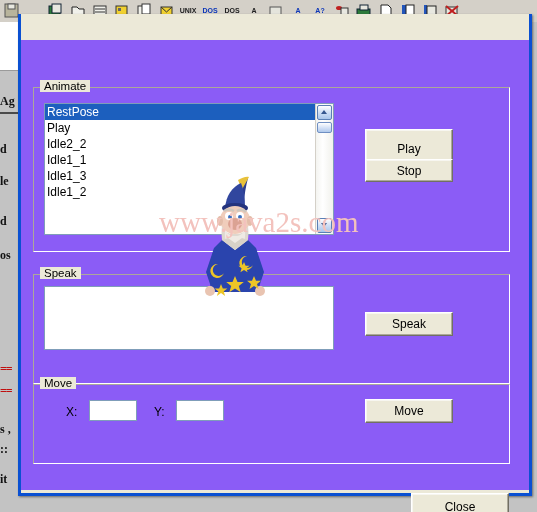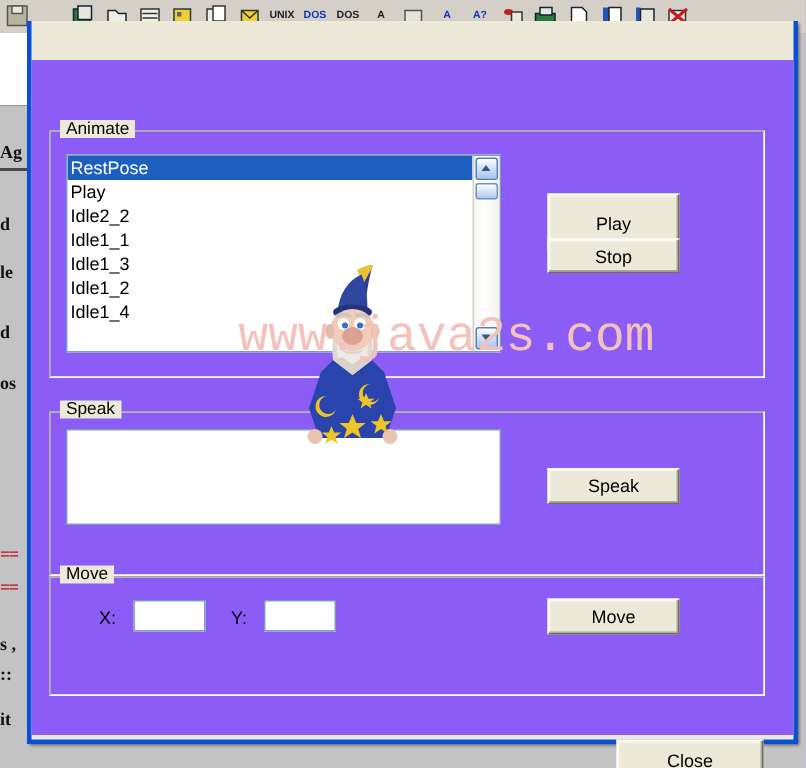--- a/index.html
+++ b/index.html
@@ -313,25 +313,25 @@
     position: absolute;
     font-size: 12px;
     color: #000000;
     font-family: "Liberation Sans", sans-serif;
   }
 
   
   #watermark {
     position: absolute;
     left: 159px; top: 206px;
-    font-size: 33px;
+    font-size: 29px;
     color: #f3c2bd;
     white-space: nowrap;
     letter-spacing: 0px;
-    font-family: Liberation Mono, monospace;
+    font-family: Liberation Serif, serif;
     pointer-events: none;
     z-index: 40;
   }
 
   
   #agent {
     position: absolute;
     left: 192px; top: 172px;
     width: 86px; height: 128px;
     z-index: 35;
@@ -466,21 +466,20 @@
     </div>
 
     <div class="listbox" style="left:23px; top:63px; width:290px; height:132px;">
       <div class="lb-items">
         <div class="lb-item sel">RestPose</div>
         <div class="lb-item">Play</div>
         <div class="lb-item">Idle2_2</div>
         <div class="lb-item">Idle1_1</div>
         <div class="lb-item">Idle1_3</div>
         <div class="lb-item">Idle1_2</div>
-        <div class="lb-item">Idle1_4</div>
       </div>
       <div class="lb-scroll">
         <div class="sb-btn up"></div>
         <div class="sb-thumb"></div>
         <div class="sb-btn down"></div>
       </div>
     </div>
 
     <div class="btn" style="left:344px; top:89px; width:88px; height:39px;">Play</div>
     <div class="btn" style="left:344px; top:119px; width:88px; height:23px;">Stop</div>

